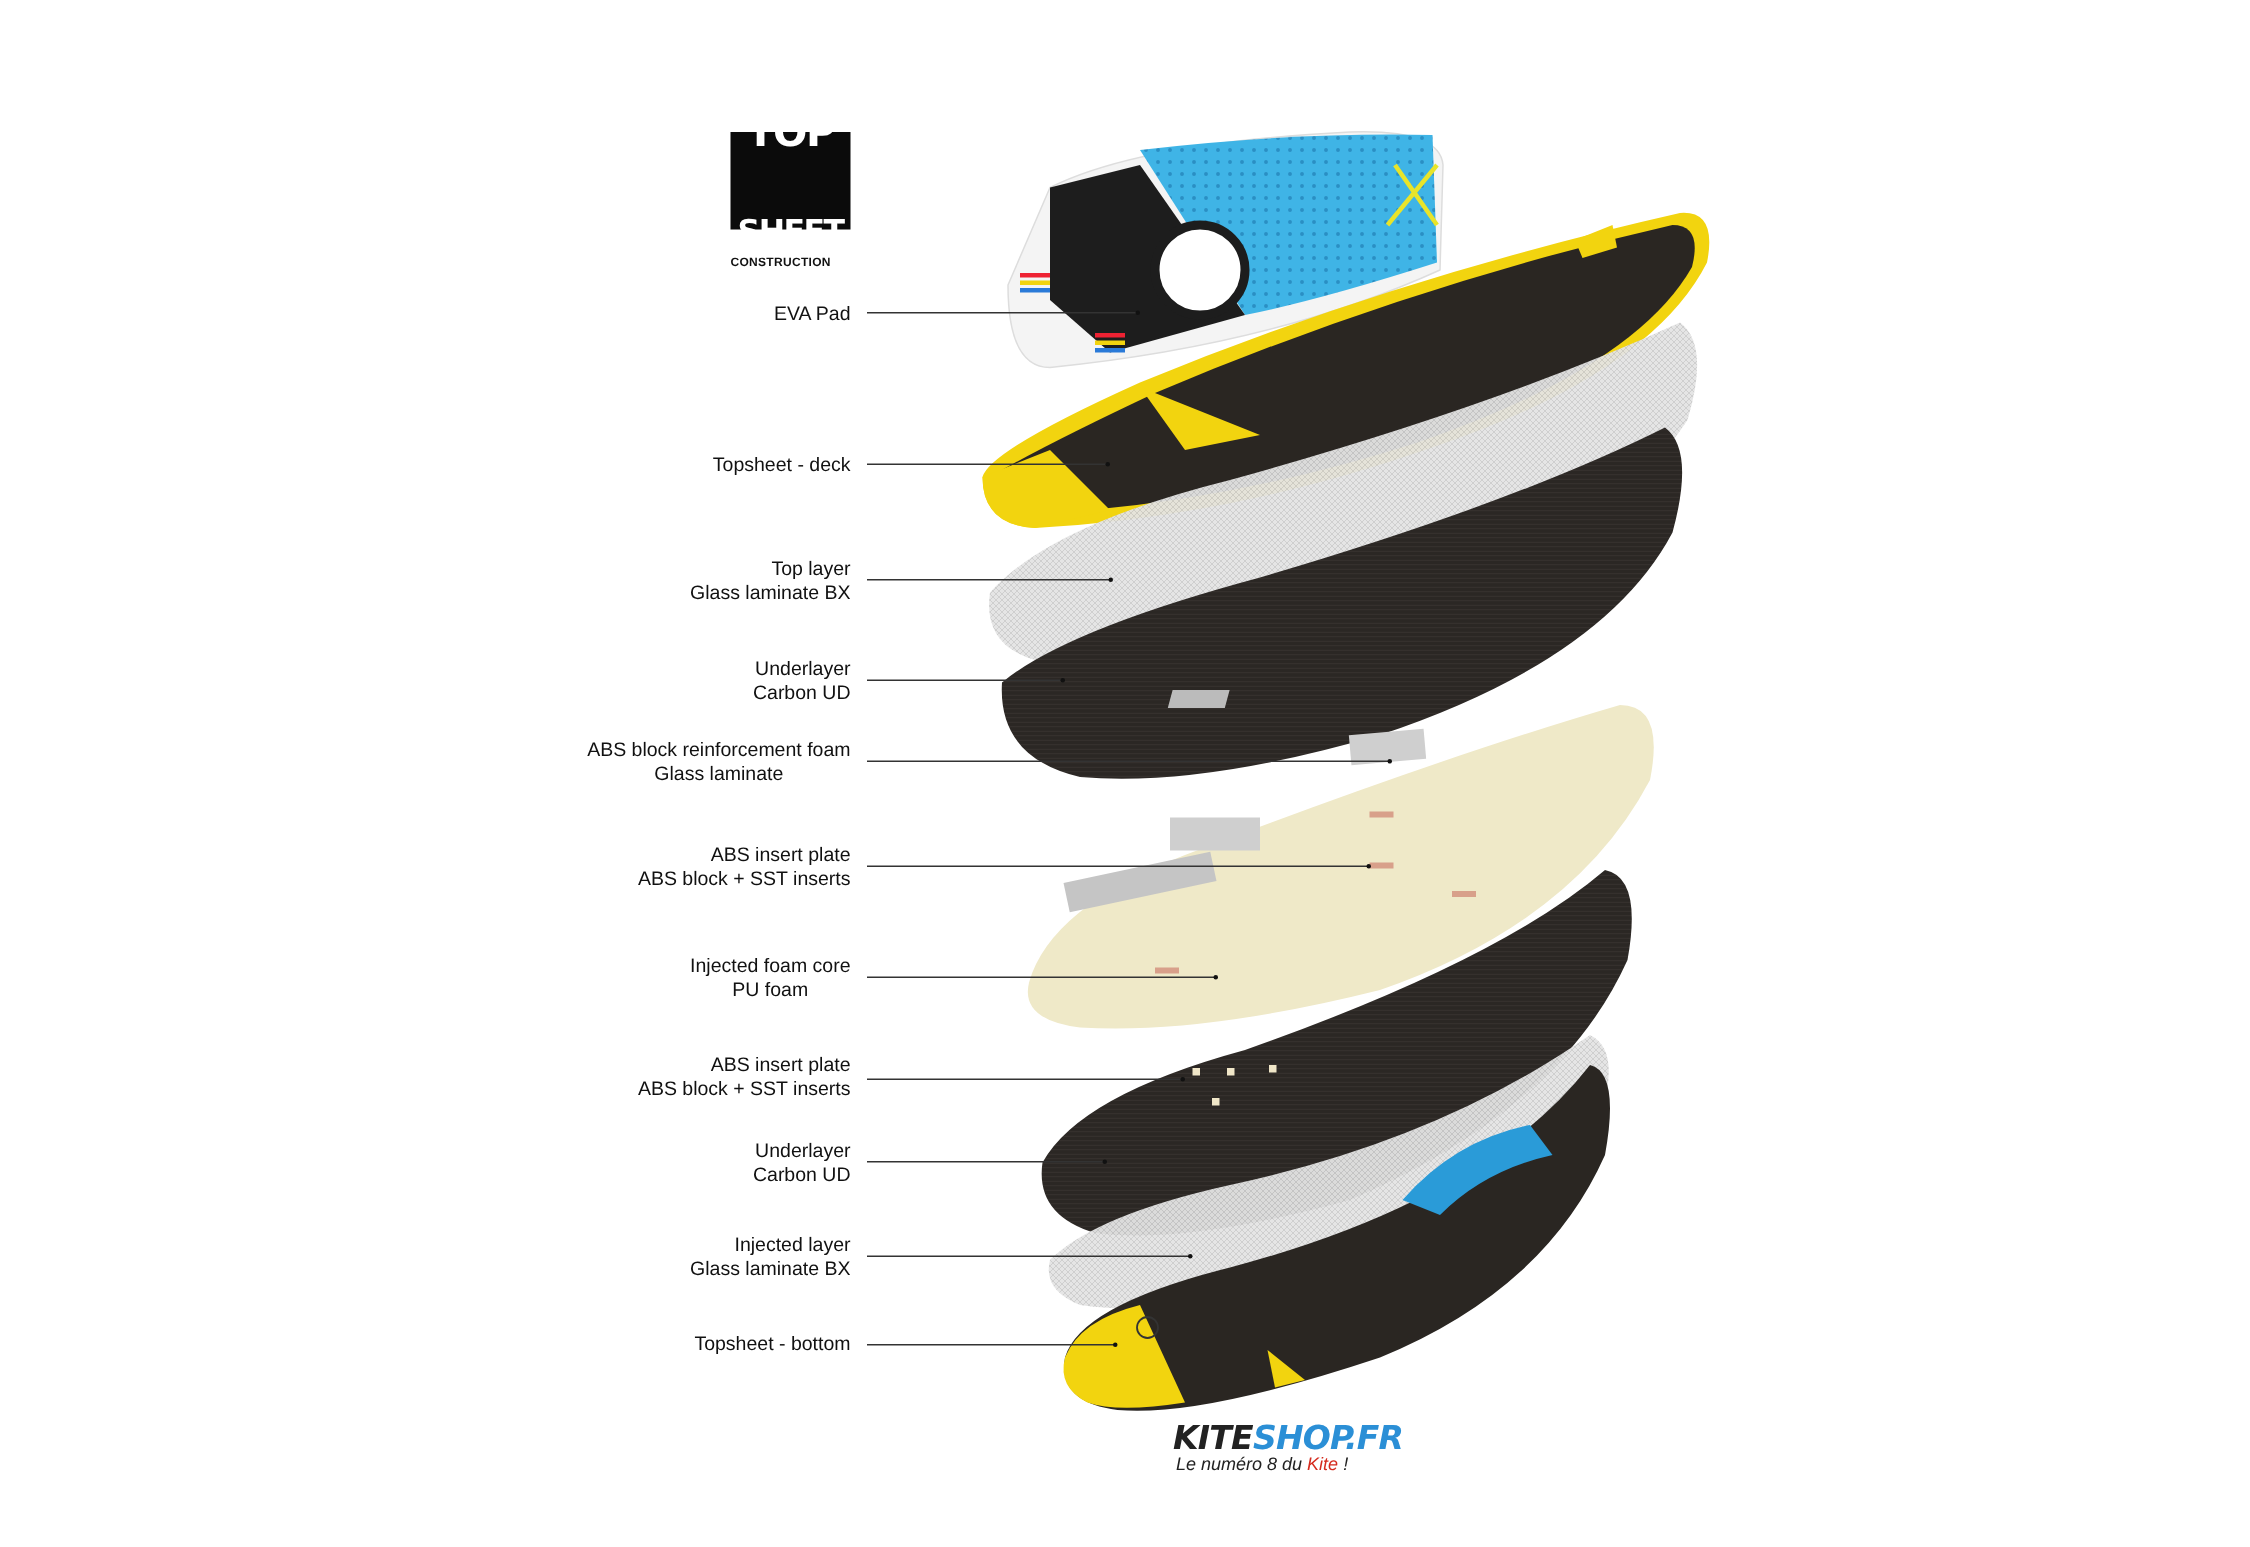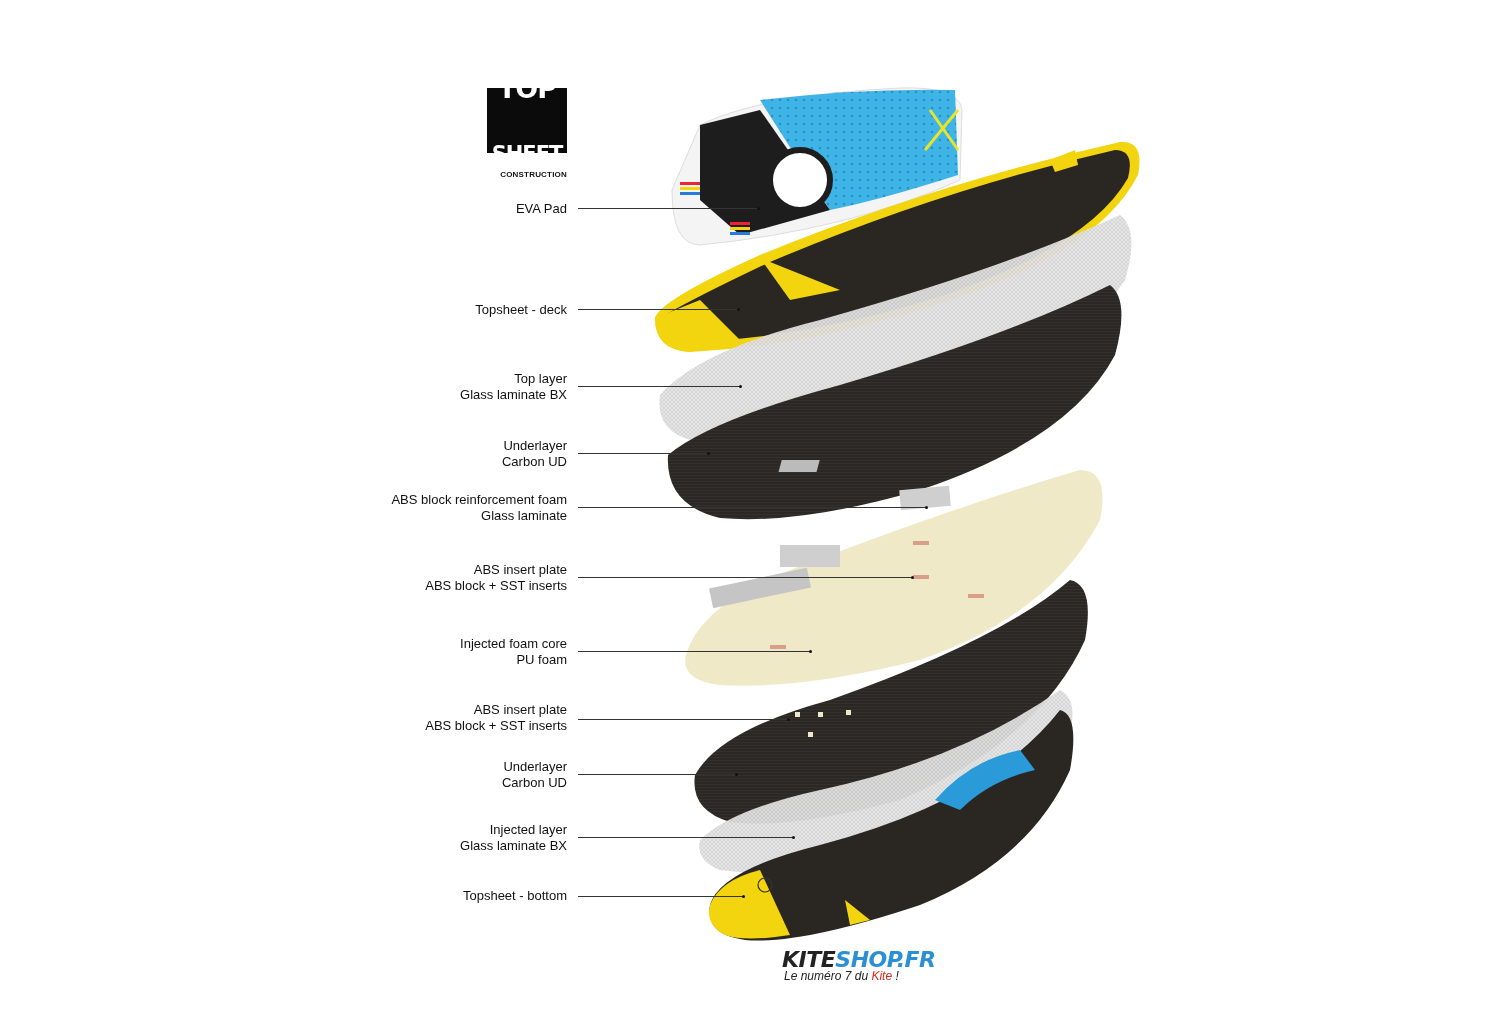--- a/index.html
+++ b/index.html
@@ -1,23 +1,23 @@
 <!DOCTYPE html>
 <html><head>
 <meta charset="utf-8">
 <style>
   html,body{margin:0;padding:0;background:#fff;}
   body{width:1500px;height:1031px;position:relative;overflow:hidden;font-family:"Liberation Sans",sans-serif;}
   .logo{position:absolute;left:487px;top:88px;width:80px;height:65px;background:#0b0b0b;color:#fff;display:flex;flex-direction:column;align-items:center;justify-content:center;font-family:"DejaVu Sans",sans-serif;font-weight:bold;line-height:0.95;}
   .logo .l1{font-size:27px;letter-spacing:-1px;}
   .logo .l2{font-size:21px;letter-spacing:-1px;margin-top:44px;}
-  .logo-sub{position:absolute;left:487px;top:170px;width:80px;text-align:right;font-size:8px;font-weight:bold;color:#111;letter-spacing:0.2px;}
+  .logo-sub{position:absolute;left:487px;top:170px;width:80px;text-align:left;font-size:8px;font-weight:bold;color:#111;letter-spacing:0.2px;}
   .label{position:absolute;right:933px;text-align:right;color:#111;font-size:13px;line-height:16px;}
   .label .t{font-weight:normal;display:block;}
-  .label .s{display:block;}
+  .label .s{display:block;text-align:center;}
   .leader{position:absolute;height:1px;background:#333;}
   .dot{position:absolute;width:3px;height:3px;border-radius:50%;background:#111;}
   svg.boards{position:absolute;left:0;top:0;}
   .brand{position:absolute;left:782px;top:947px;}
   .brand .name{font-family:"DejaVu Sans",sans-serif;font-weight:bold;font-style:italic;font-size:22px;letter-spacing:-0.5px;}
   .brand .name .a{color:#222;}
   .brand .name .b{color:#2b8fd6;margin-top:40px;}
   .brand .tag{font-style:italic;font-size:12px;color:#222;margin-top:-3px;margin-left:2px;}
   .brand .tag .k{color:#d52b1e;}
 </style>
@@ -173,14 +173,14 @@
 <div class="dot" style="left:792px;top:836px"></div>
 
 <div class="label" style="top:888px">
     <span class="t">Topsheet - bottom</span>
   </div>
 <div class="leader" style="left:578px;top:896px;width:165px"></div>
 <div class="dot" style="left:742px;top:895px"></div>
 
 <div class="brand">
   <div class="name"><span class="a">KITE</span><span class="b">SHOP.FR</span></div>
-  <div class="tag"><span>Le numéro 7 du </span><span class="k">Kite</span><span> !</span></div>
+  <div class="tag"><span>Le numéro 8 du </span><span class="k">Kite</span><span> !</span></div>
 </div>
 
 </body></html>

